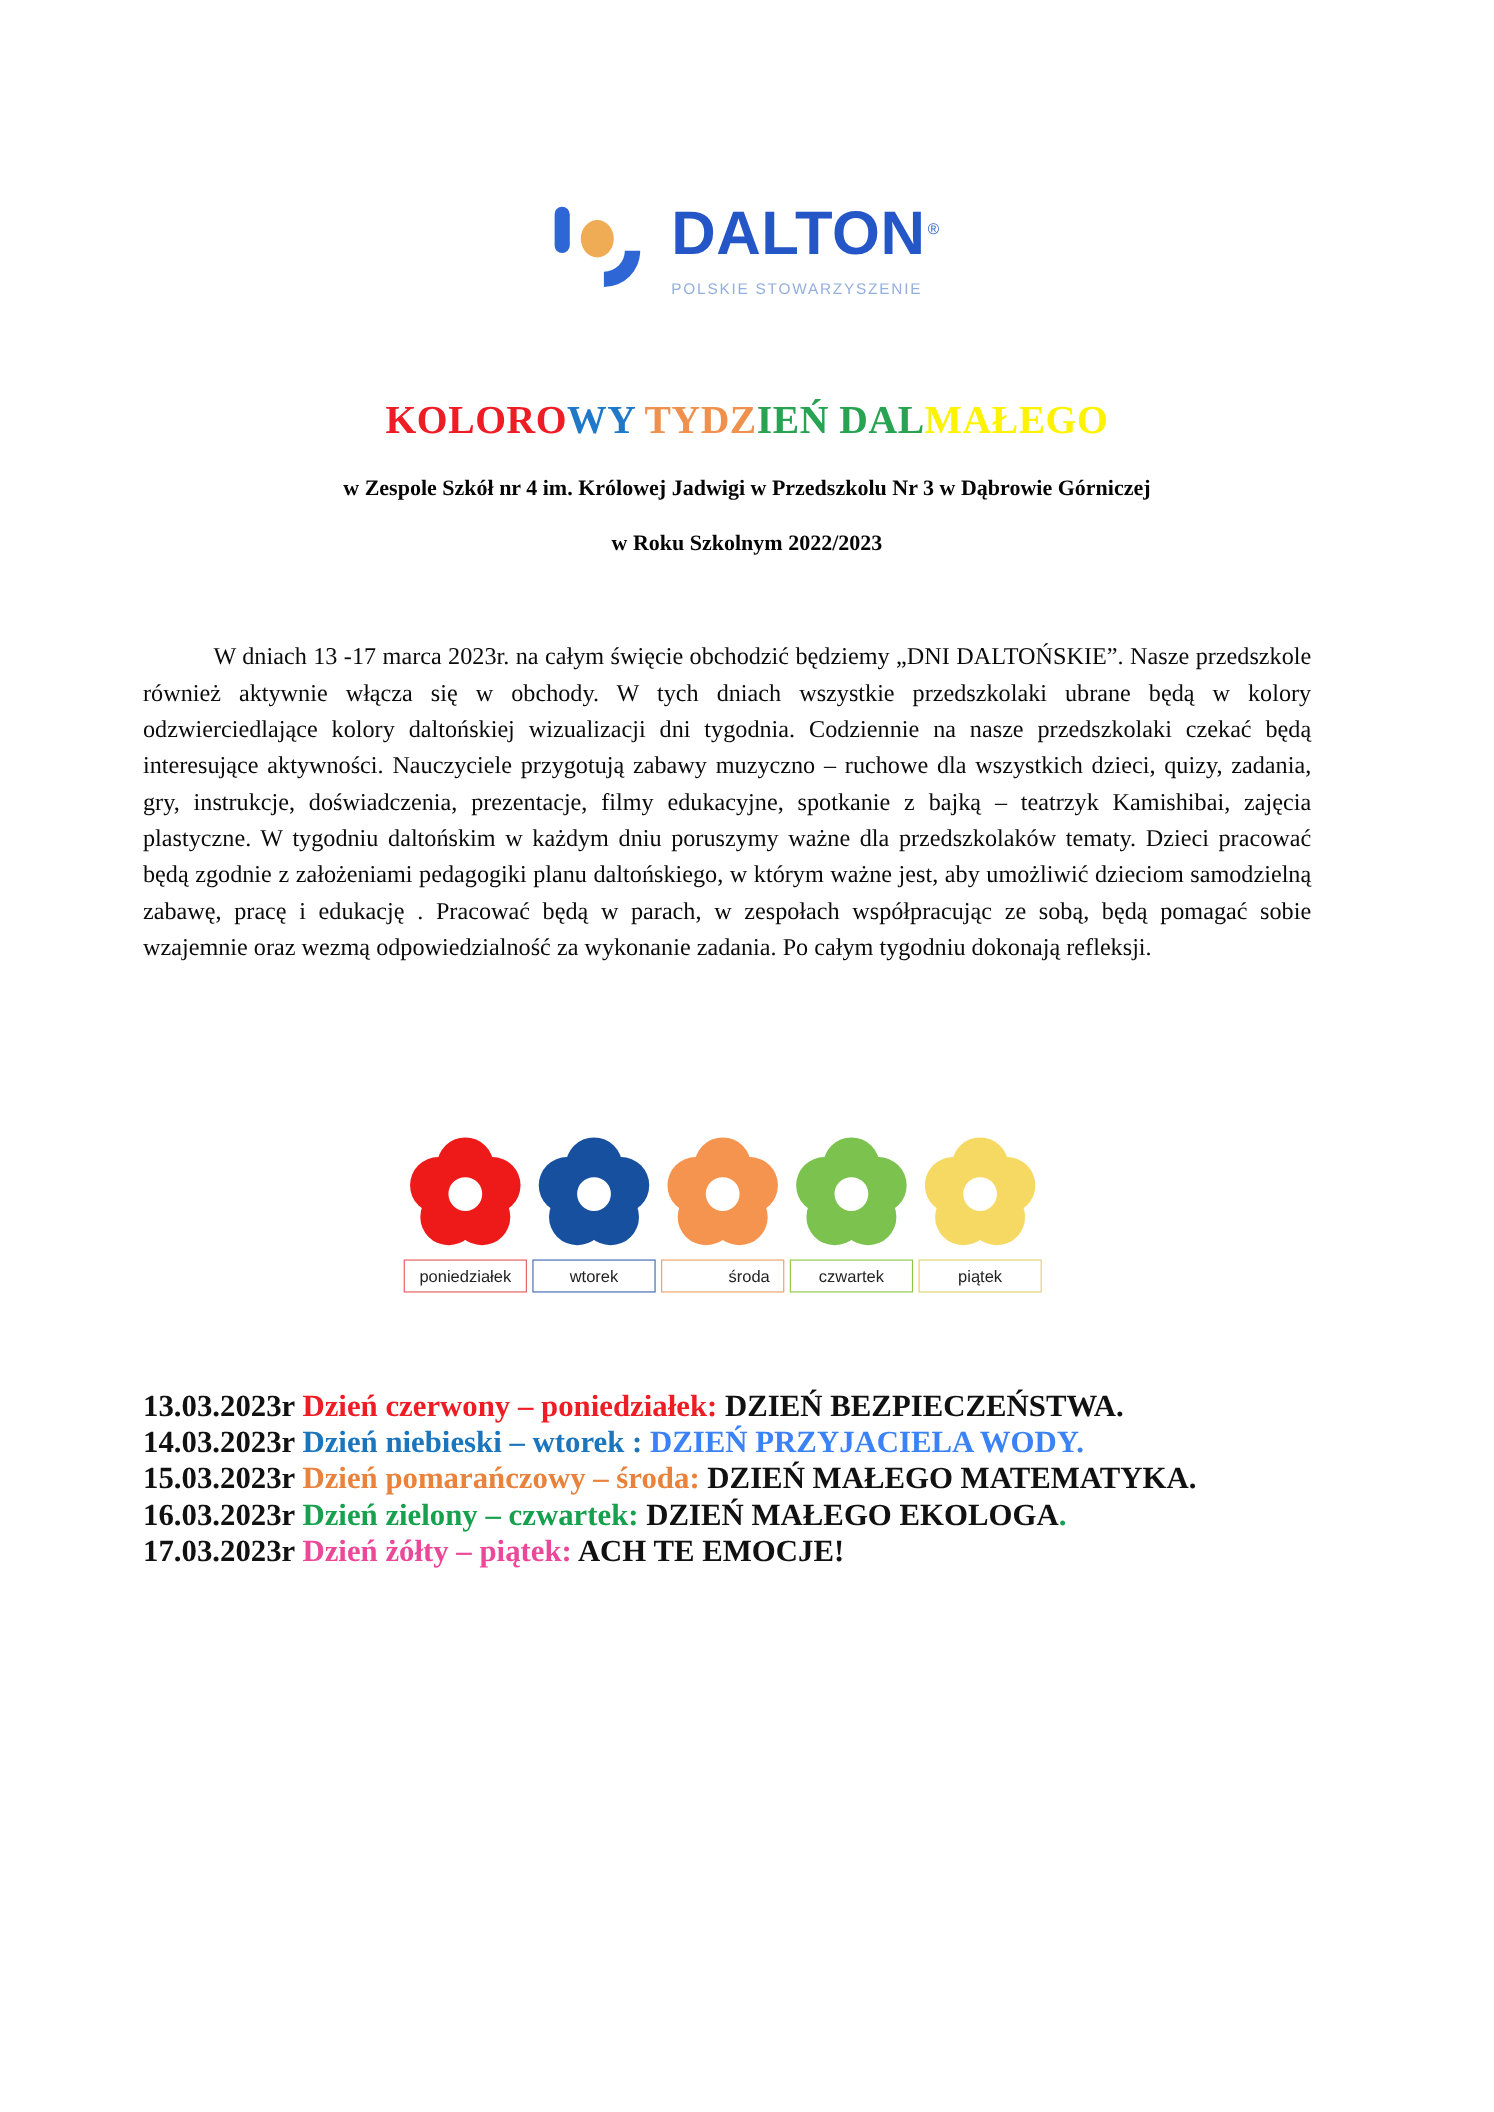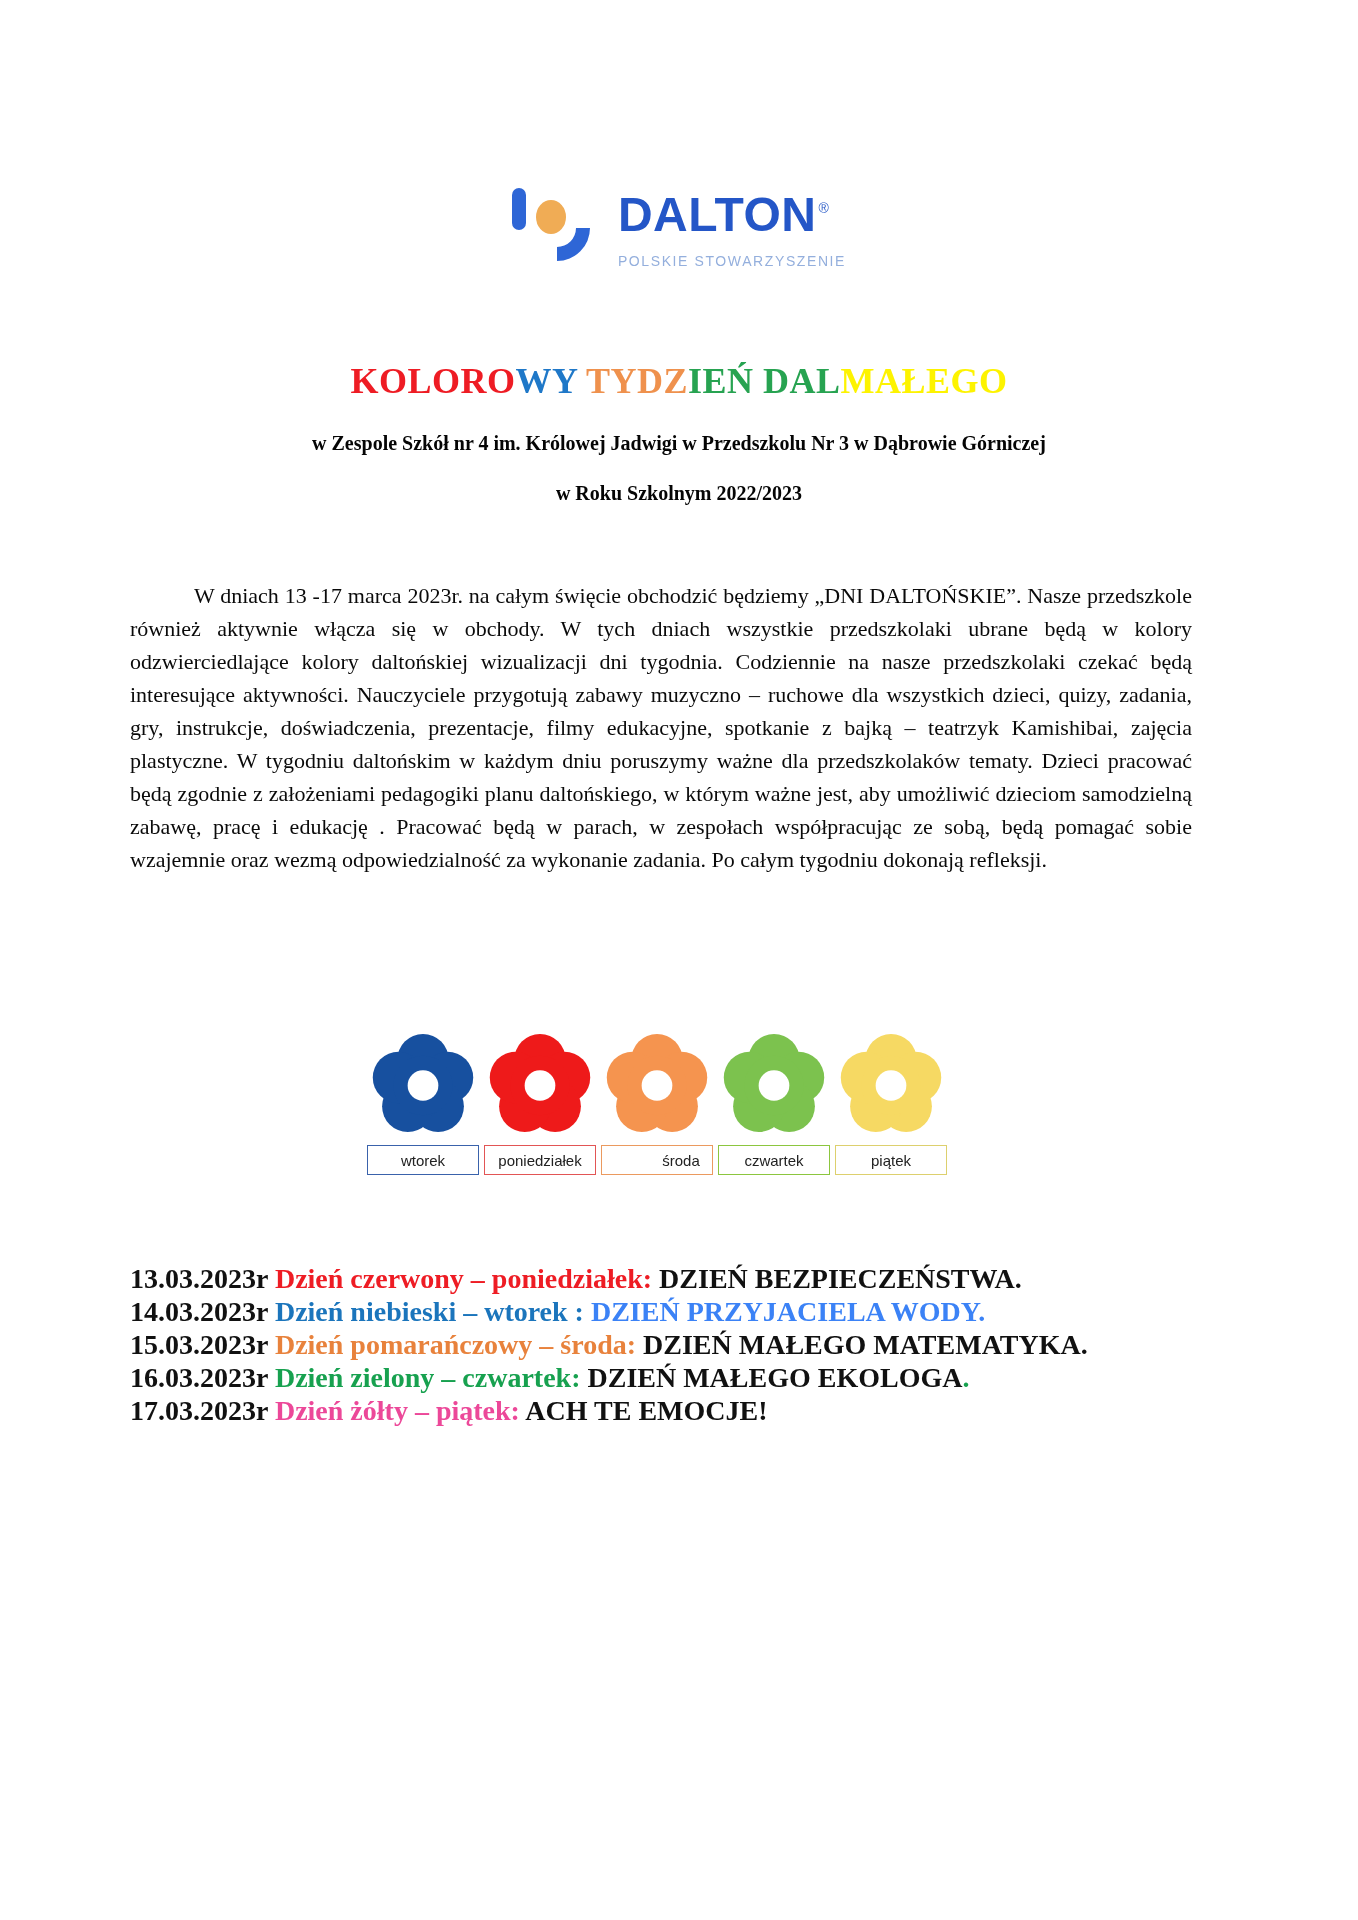--- a/index.html
+++ b/index.html
@@ -4,21 +4,21 @@
 <style>
   * { margin:0; padding:0; box-sizing:border-box; }
   html,body { background:#ffffff; }
   body { width:1358px; font-family:"Liberation Serif","DejaVu Serif",serif; color:#111111; }
   .page { position:relative; width:1358px; height:1920px; background:#ffffff; overflow:hidden; }
 
   
   .logo { display:flex; align-items:flex-start; gap:24px; width:fit-content; margin:186px auto 0; }
   .logo-text { display:flex; flex-direction:column; }
   .brand-row { line-height:44px; }
-  .brand { font-family:"Liberation Sans",sans-serif; font-weight:bold; font-size:48px; letter-spacing:0.5px; color:#2456c7; }
+  .brand { font-family:"Liberation Sans",sans-serif; font-weight:bold; font-size:56px; letter-spacing:0.5px; color:#2456c7; }
   .reg { font-family:"Liberation Sans",sans-serif; font-size:14px; color:#2f5fc9; vertical-align:18px; margin-left:2px; }
   .logo-sub { font-family:"Liberation Sans",sans-serif; font-size:14px; letter-spacing:1.6px; color:#94afdd; margin-top:5px; white-space:nowrap; }
 
   
   .title { margin-top:90px; text-align:center; font-size:36px; font-weight:bold; line-height:44px; letter-spacing:0.5px; }
   .sub { text-align:center; font-size:20px; font-weight:bold; line-height:32px; color:#050505; }
   .sub1 { margin-top:24px; }
   .sub2 { margin-top:18px; }
 
   
@@ -58,41 +58,41 @@
   <h1 class="title"><span style="color: rgb(238, 28, 36);">KOLORO</span><span style="color: rgb(31, 120, 200);">WY</span><span style="color: rgb(239, 145, 77);"> TYDZ</span><span style="color: rgb(39, 163, 81);">IEŃ DAL</span><span style="color: rgb(253, 243, 0);">MAŁEGO</span></h1>
 
   <p class="sub sub1">w Zespole Szkół nr 4 im. Królowej Jadwigi w Przedszkolu Nr 3 w Dąbrowie Górniczej</p>
   <p class="sub sub2">w Roku Szkolnym 2022/2023</p>
 
   <p class="body-par">W dniach 13 -17 marca 2023r. na całym święcie obchodzić będziemy „DNI DALTOŃSKIE”. Nasze przedszkole również aktywnie włącza się w obchody. W tych dniach wszystkie przedszkolaki ubrane będą w kolory odzwierciedlające kolory daltońskiej wizualizacji dni tygodnia. Codziennie na nasze przedszkolaki czekać będą interesujące aktywności. Nauczyciele przygotują zabawy muzyczno – ruchowe dla wszystkich dzieci, quizy, zadania, gry, instrukcje, doświadczenia, prezentacje, filmy edukacyjne, spotkanie z bajką – teatrzyk Kamishibai, zajęcia plastyczne. W tygodniu daltońskim w każdym dniu poruszymy ważne dla przedszkolaków tematy. Dzieci pracować będą zgodnie z założeniami pedagogiki planu daltońskiego, w którym ważne jest, aby umożliwić dzieciom samodzielną zabawę, pracę i edukację . Pracować będą w parach, w zespołach współpracując ze sobą, będą pomagać sobie wzajemnie oraz wezmą odpowiedzialność za wykonanie zadania. Po całym tygodniu dokonają refleksji.</p>
 
   <div class="week">
       <div class="day-col">
         <svg viewBox="0 0 105 108" width="104" height="107" aria-hidden="true">
+          <circle cx="52.5" cy="28.0" r="26" fill="#ee1a1a"></circle>
+          <circle cx="77.2" cy="46.0" r="26" fill="#ee1a1a"></circle>
+          <circle cx="67.8" cy="75.0" r="26" fill="#ee1a1a"></circle>
+          <circle cx="37.2" cy="75.0" r="26" fill="#ee1a1a"></circle>
+          <circle cx="27.8" cy="46.0" r="26" fill="#ee1a1a"></circle>
+          <circle cx="52.5" cy="54" r="30" fill="#ee1a1a"></circle>
+          <circle cx="52.5" cy="54" r="15.5" fill="#ffffff"></circle>
+        </svg>
+        <div class="day-label" style="border-color: rgb(226, 85, 85);">poniedziałek</div>
+      </div>
+      <div class="day-col">
+        <svg viewBox="0 0 105 108" width="104" height="107" aria-hidden="true">
           <circle cx="52.5" cy="28.0" r="26" fill="#17509f"></circle>
           <circle cx="77.2" cy="46.0" r="26" fill="#17509f"></circle>
           <circle cx="67.8" cy="75.0" r="26" fill="#17509f"></circle>
           <circle cx="37.2" cy="75.0" r="26" fill="#17509f"></circle>
           <circle cx="27.8" cy="46.0" r="26" fill="#17509f"></circle>
           <circle cx="52.5" cy="54" r="30" fill="#17509f"></circle>
           <circle cx="52.5" cy="54" r="15.5" fill="#ffffff"></circle>
         </svg>
         <div class="day-label" style="border-color: rgb(58, 98, 171);">wtorek</div>
-      </div>
-      <div class="day-col">
-        <svg viewBox="0 0 105 108" width="104" height="107" aria-hidden="true">
-          <circle cx="52.5" cy="28.0" r="26" fill="#ee1a1a"></circle>
-          <circle cx="77.2" cy="46.0" r="26" fill="#ee1a1a"></circle>
-          <circle cx="67.8" cy="75.0" r="26" fill="#ee1a1a"></circle>
-          <circle cx="37.2" cy="75.0" r="26" fill="#ee1a1a"></circle>
-          <circle cx="27.8" cy="46.0" r="26" fill="#ee1a1a"></circle>
-          <circle cx="52.5" cy="54" r="30" fill="#ee1a1a"></circle>
-          <circle cx="52.5" cy="54" r="15.5" fill="#ffffff"></circle>
-        </svg>
-        <div class="day-label" style="border-color: rgb(226, 85, 85);">poniedziałek</div>
       </div>
       <div class="day-col">
         <svg viewBox="0 0 105 108" width="104" height="107" aria-hidden="true">
           <circle cx="52.5" cy="28.0" r="26" fill="#f5944f"></circle>
           <circle cx="77.2" cy="46.0" r="26" fill="#f5944f"></circle>
           <circle cx="67.8" cy="75.0" r="26" fill="#f5944f"></circle>
           <circle cx="37.2" cy="75.0" r="26" fill="#f5944f"></circle>
           <circle cx="27.8" cy="46.0" r="26" fill="#f5944f"></circle>
           <circle cx="52.5" cy="54" r="30" fill="#f5944f"></circle>
           <circle cx="52.5" cy="54" r="15.5" fill="#ffffff"></circle>

